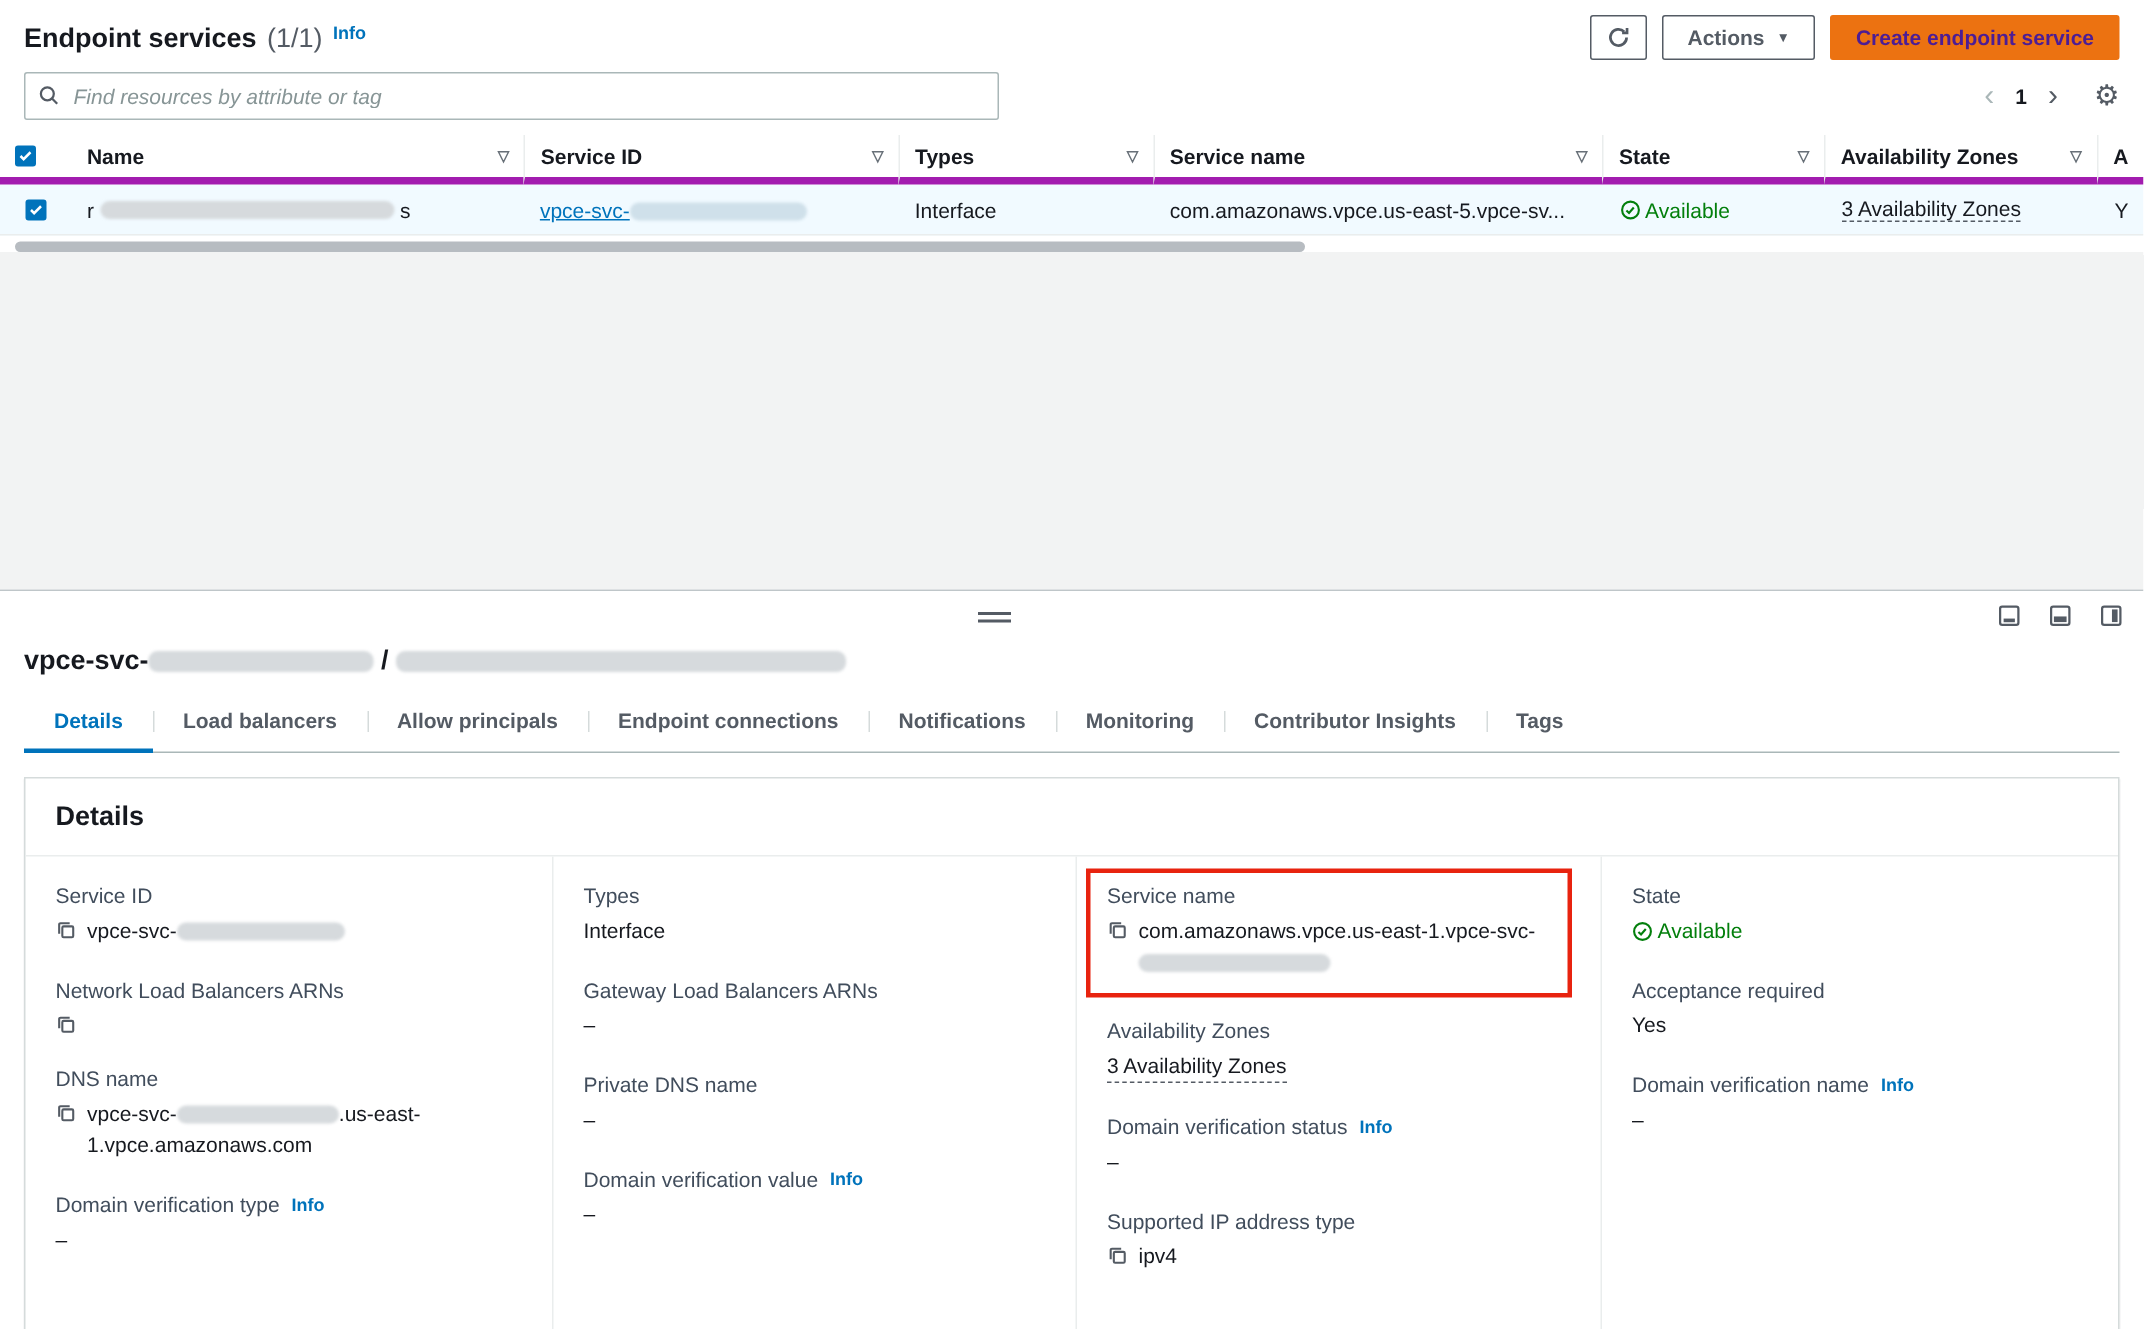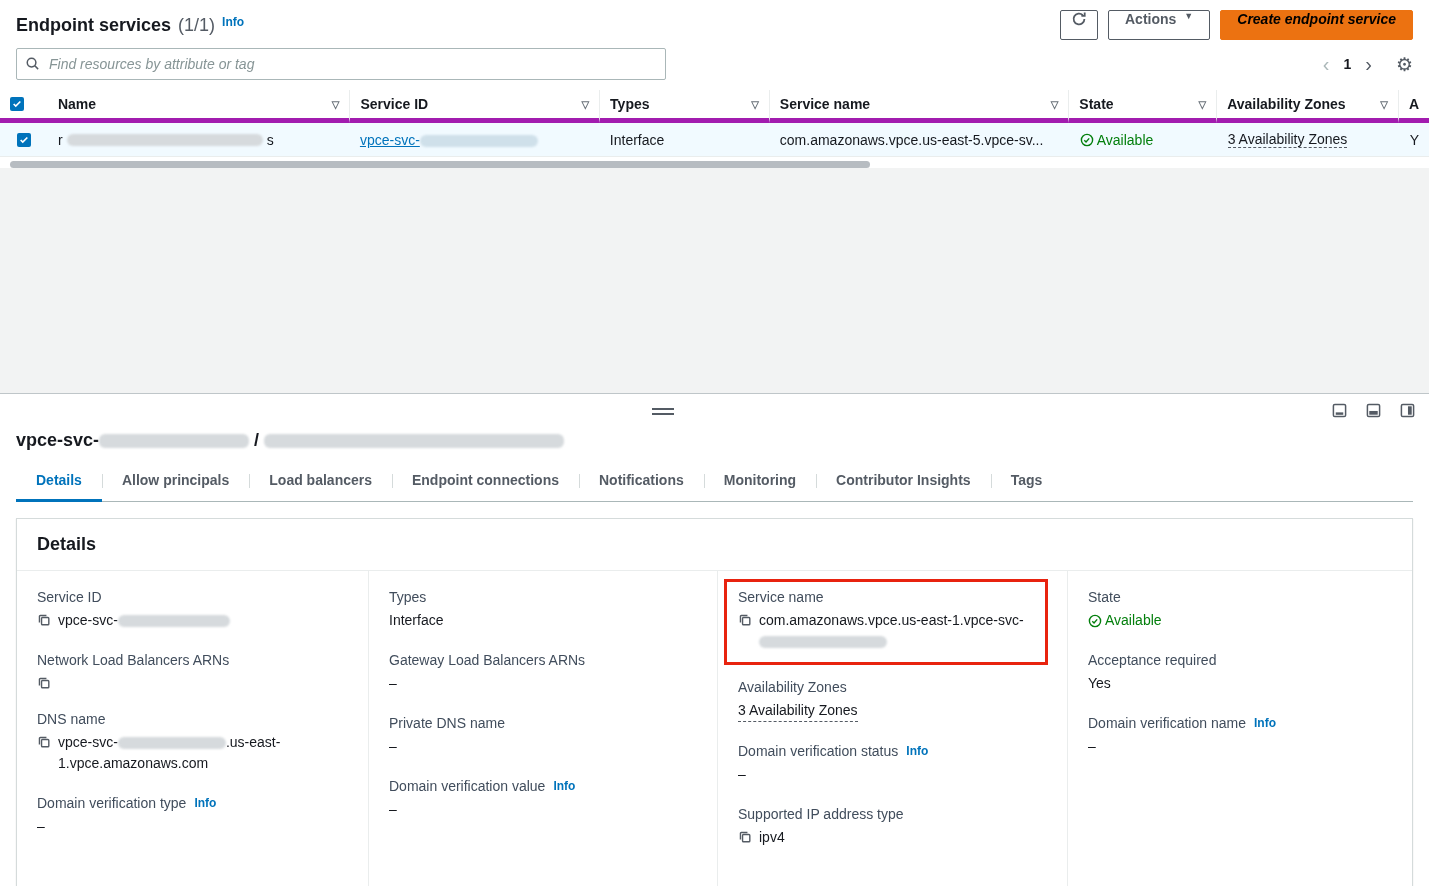--- a/index.html
+++ b/index.html
@@ -13,24 +13,24 @@
   
   .top { height: 168px; background:#fff; }
   .header-bar { display:flex; justify-content:space-between; align-items:center; padding:10px 16px 6px; }
   .title-wrap { display:flex; align-items:flex-start; gap:7px; }
   .page-title { font-size:18px; font-weight:700; }
   .page-count { font-size:18px; font-weight:400; color:#545b64; }
   .info-link { font-size:12px; font-weight:700; color:#0073bb; cursor:pointer; }
   .header-actions { display:flex; gap:10px; align-items:center; }
   .btn { height:30px; border:1px solid #545b64; border-radius:2px; background:#fff;
          font-weight:700; font-size:14px; color:#545b64; padding:0 16px;
-         display:inline-flex; align-items:flex-start; gap:8px; cursor:pointer;
+         display:inline-flex; align-items:center; gap:8px; cursor:pointer;
          font-family:"Liberation Sans",sans-serif; }
   .btn.icon-only { width:38px; justify-content:center; padding:0; }
-  .btn.primary { background:#ec7211; border-color:#ec7211; color:#000000;font-style:italic; }
+  .btn.primary { background:#ec7211; border-color:#ec7211; color:#4c1d95; }
   .caret { font-size:9px; color:#545b64; }
   .search-bar { display:flex; justify-content:space-between; align-items:center; padding:2px 16px 10px; }
   .search-box { position:relative; width:650px; }
   .search-box input {
     width:100%; height:32px; border:1px solid #aab7b8; border-radius:2px;
     padding:0 8px 0 32px; font-size:14px; color:#16191f;
     font-family:"Liberation Sans",sans-serif; outline:none;
   }
   .search-box input::placeholder { color:#879596; font-style:italic; }
   .search-icon { position:absolute; left:9px; top:8px; }
@@ -260,22 +260,22 @@
   </div>
 
   <div class="panel-title">
     <span>vpce-svc-</span><span class="redact tall" style="width:150px;"></span>
     <span>/</span>
     <span class="redact tall" style="width:300px;"></span>
   </div>
 
   <div class="tabs">
     <div class="tab active">Details</div>
+    <div class="tab">Load balancers</div>
     <div class="tab">Allow principals</div>
-    <div class="tab">Load balancers</div>
     <div class="tab">Endpoint connections</div>
     <div class="tab">Notifications</div>
     <div class="tab">Monitoring</div>
     <div class="tab">Contributor Insights</div>
     <div class="tab">Tags</div>
   </div>
 
   <div class="card">
     <div class="card-header">Details</div>
     <div class="card-body">

